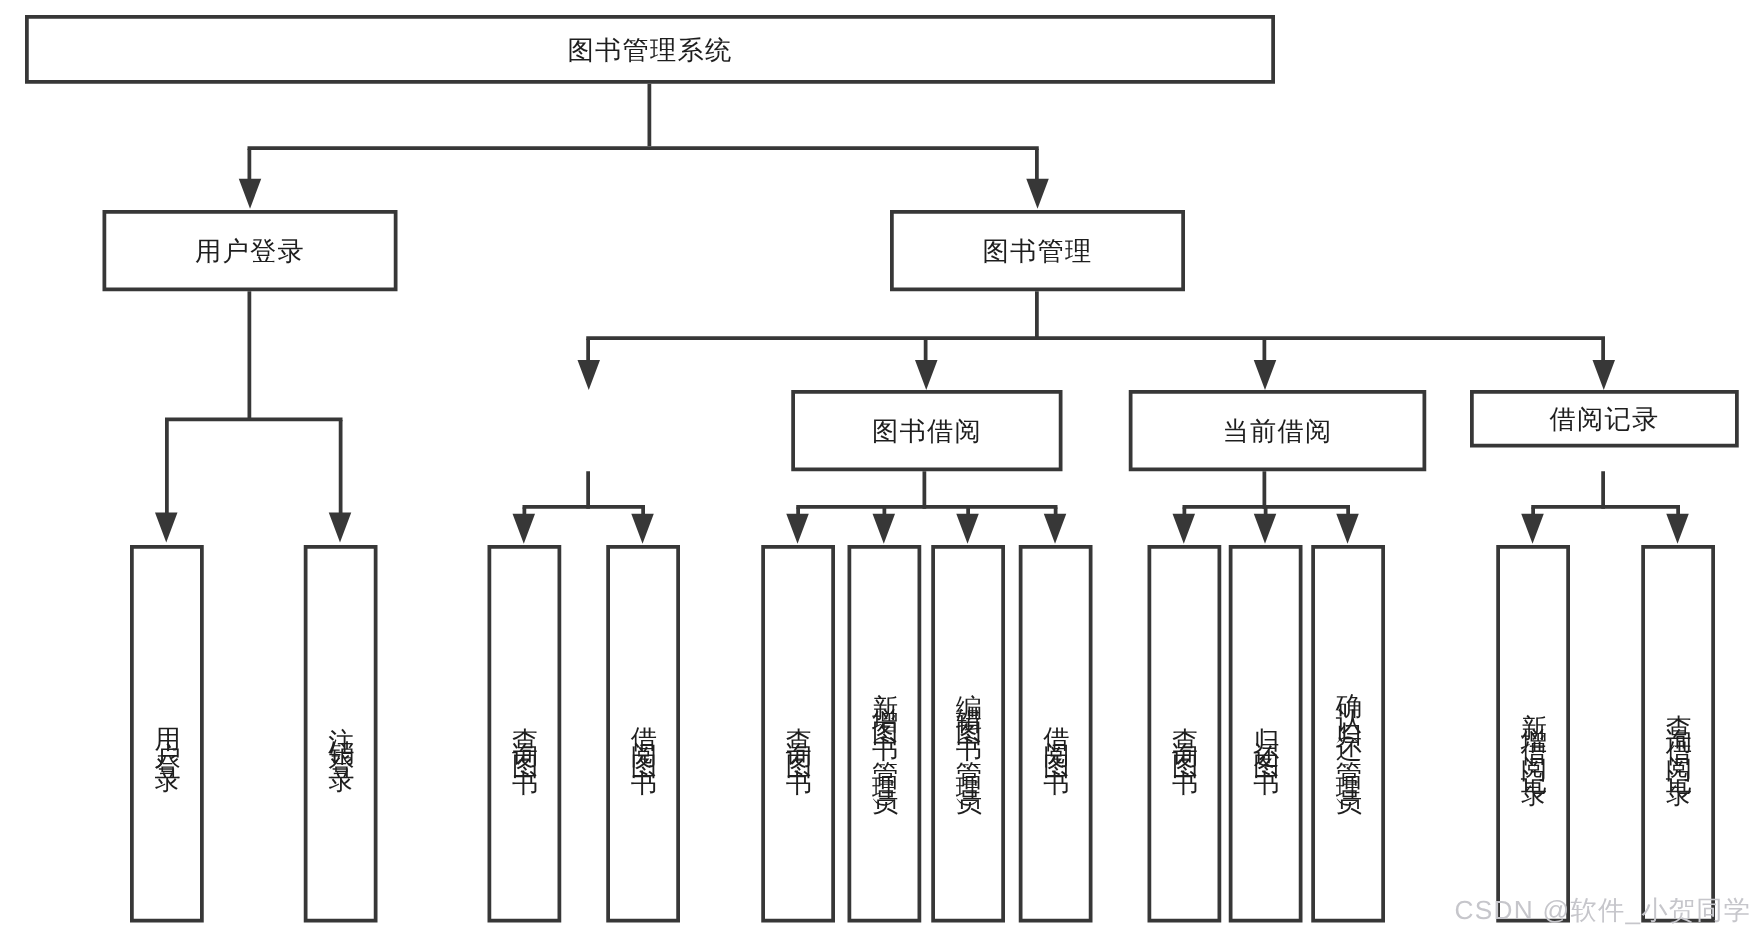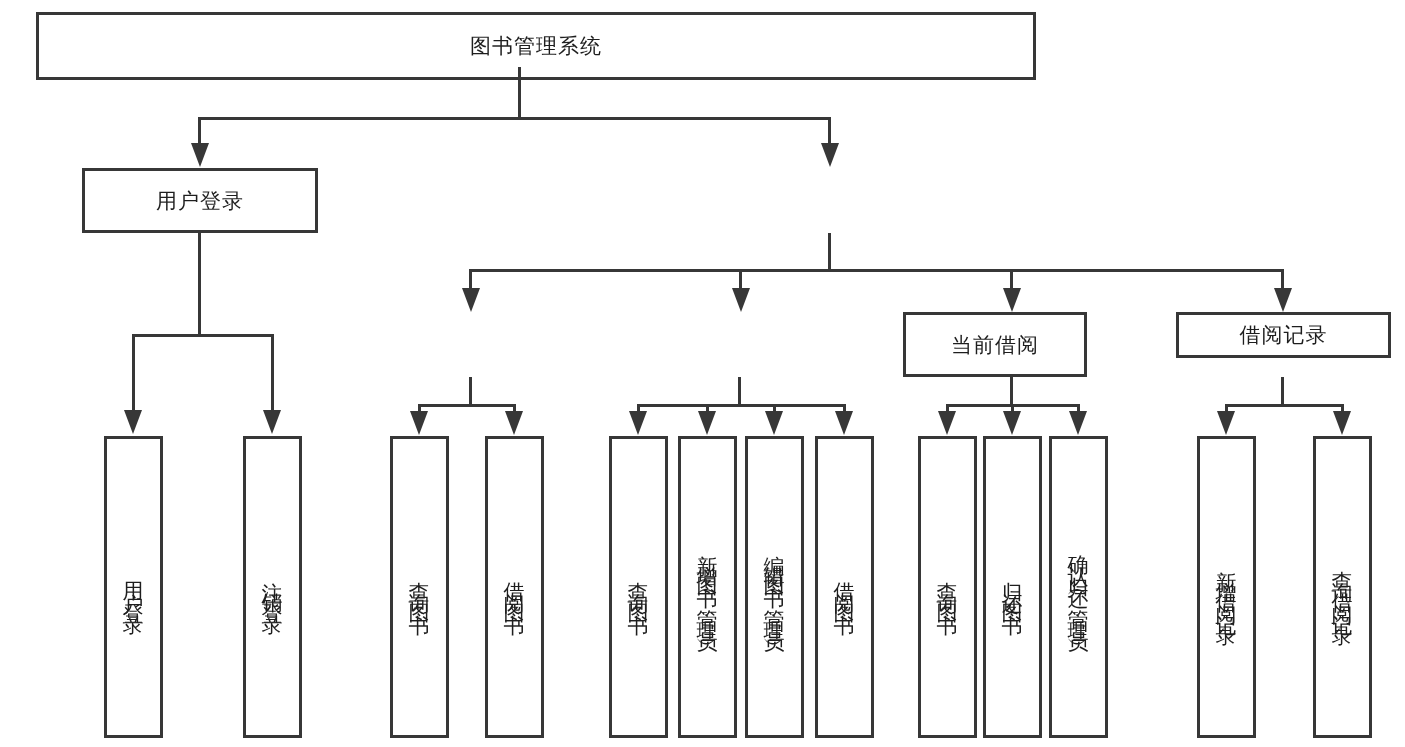--- a/index.html
+++ b/index.html
@@ -43,54 +43,60 @@
   .watermark{
     position:absolute;top:714px;right:4px;z-index:9;
     color:var(--watermark);font-size:21px;letter-spacing:1px;
   }
 </style>
 </head>
 <body>
 
 <div class="stage">
 
-  <div class="box" style="left:36px;top:12px;width:1000px;height:68px;align-items:center;">
+  <div class="box" style="left:20px;top:12px;width:1000px;height:55px;align-items:center;">
     <span>图书管理系统</span>
   </div>
 
   <div class="v" style="left:518px;top:67px;height:50px;"></div>
   <div class="h" style="left:198px;top:117px;width:633px;"></div>
   <div class="v" style="left:198px;top:119px;height:27px;"></div>
   <div class="arr" style="left:191px;top:143px;"></div>
   <div class="v" style="left:828px;top:119px;height:27px;"></div>
   <div class="arr" style="left:821px;top:143px;"></div>
 
   <div class="box" style="left:82px;top:168px;width:236px;height:65px;">
     <span>用户登录</span>
+  </div>
+  <div class="box" style="left:712px;top:168px;width:236px;height:65px;">
+    <span>图书管理</span>
   </div>
 
   <div class="v" style="left:198px;top:233px;height:103px;"></div>
   <div class="h" style="left:132px;top:334px;width:142px;"></div>
   <div class="v" style="left:132px;top:336px;height:76px;"></div>
   <div class="arr" style="left:124px;top:410px;"></div>
   <div class="v" style="left:271px;top:336px;height:76px;"></div>
   <div class="arr" style="left:263px;top:410px;"></div>
 
   <div class="v" style="left:828px;top:233px;height:39px;"></div>
   <div class="h" style="left:469px;top:269px;width:815px;"></div>
   <div class="v" style="left:469px;top:271px;height:20px;"></div>
   <div class="arr" style="left:462px;top:288px;"></div>
   <div class="v" style="left:739px;top:271px;height:20px;"></div>
   <div class="arr" style="left:732px;top:288px;"></div>
   <div class="v" style="left:1010px;top:271px;height:20px;"></div>
   <div class="arr" style="left:1003px;top:288px;"></div>
   <div class="v" style="left:1281px;top:271px;height:20px;"></div>
   <div class="arr" style="left:1274px;top:288px;"></div>
 
-  <div class="box" style="left:903px;top:312px;width:184px;height:65px;">
+  <div class="box" style="left:633px;top:312px;width:217px;height:65px;">
+    <span>图书借阅</span>
+  </div>
+  <div class="box" style="left:903px;top:312px;width:238px;height:65px;">
     <span>当前借阅</span>
   </div>
   <div class="box" style="left:1176px;top:312px;width:215px;height:46px;">
     <span>借阅记录</span>
   </div>
 
   <div class="v" style="left:469px;top:377px;height:30px;"></div>
   <div class="h" style="left:418px;top:404px;width:98px;"></div>
   <div class="v" style="left:418px;top:406px;height:8px;"></div>
   <div class="arr" style="left:410px;top:411px;"></div>
@@ -157,13 +163,14 @@
   <div class="vbox" style="left:1049px;">
     <span>确认归还（管理员）</span>
   </div>
   <div class="vbox" style="left:1197px;">
     <span>新增借阅记录</span>
   </div>
   <div class="vbox" style="left:1313px;">
     <span>查询借阅记录</span>
   </div>
 
+  <div class="watermark">CSDN @软件_小贺同学</div>
 </div>
 
 </body></html>

